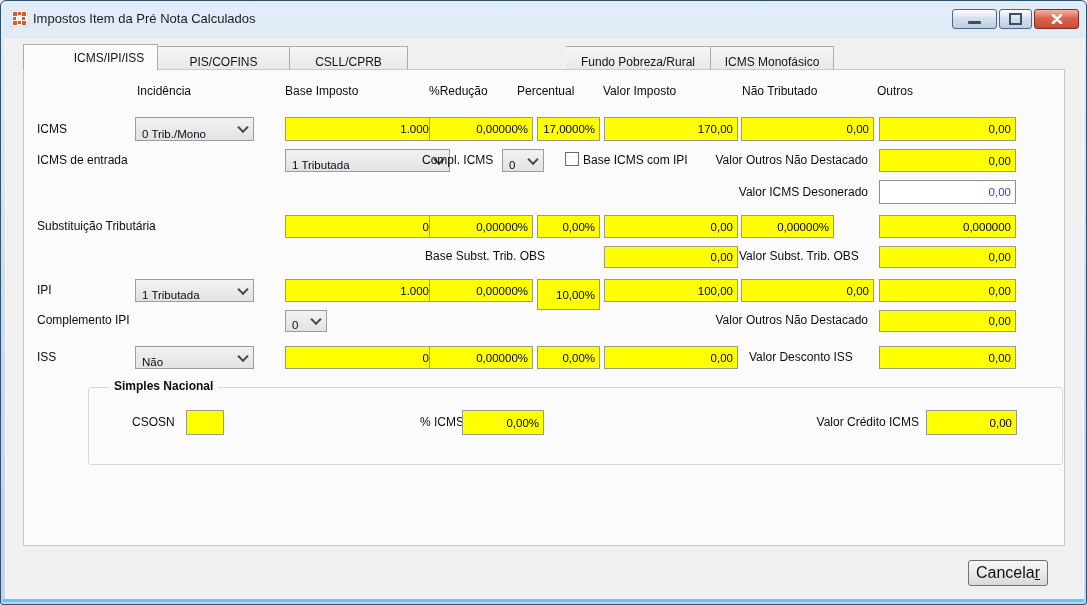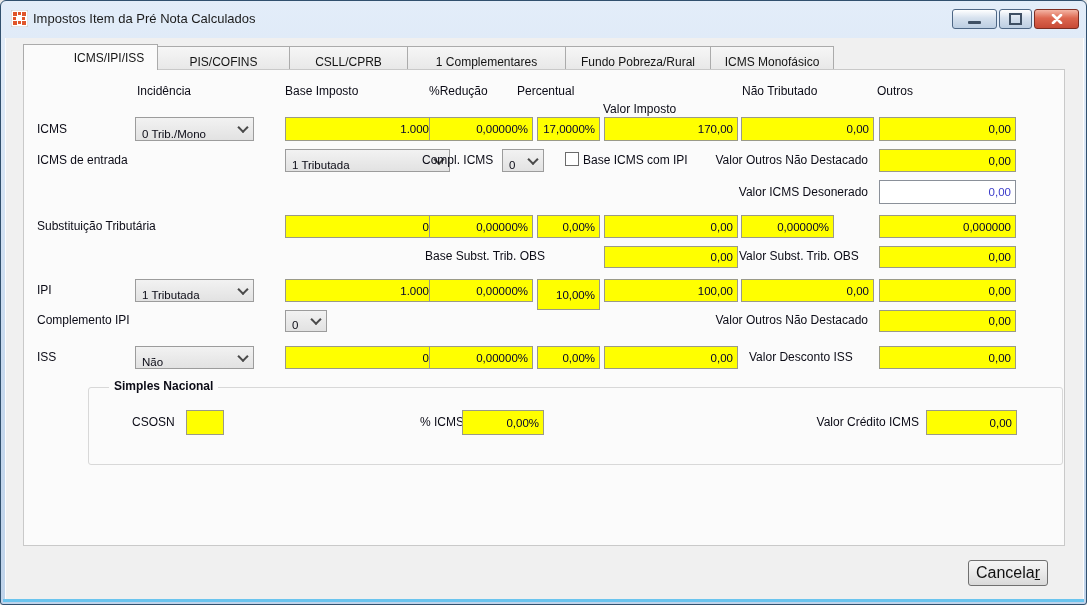--- a/index.html
+++ b/index.html
@@ -81,37 +81,34 @@
 
   <div class="tab first active" style="left:22px;width:135px;">
       <span>ICMS/IPI/ISS</span>
     </div>
   <div class="tab" style="left:157px;width:132px;">
       <span>PIS/COFINS</span>
     </div>
   <div class="tab" style="left:289px;width:118px;">
       <span>CSLL/CPRB</span>
     </div>
-  <div class="tab" style="left:407px;width:158px;">
-      <span>1 Complementares</span>
-    </div>
   <div class="tab" style="left:565px;width:145px;">
       <span>Fundo Pobreza/Rural</span>
     </div>
   <div class="tab" style="left:710px;width:123px;">
       <span>ICMS Monofásico</span>
     </div>
 
   <div class="tabpage">
 
     <span class="hdr" style="left:113px;top:14px;">Incidência</span>
     <span class="hdr" style="left:261px;top:14px;">Base Imposto</span>
     <span class="hdr" style="left:405px;top:14px;">%Redução</span>
     <span class="hdr" style="left:493px;top:14px;">Percentual</span>
-    <span class="hdr" style="left:579px;top:32px;">Valor Imposto</span>
+    <span class="hdr" style="left:579px;top:14px;">Valor Imposto</span>
     <span class="hdr" style="left:718px;top:14px;">Não Tributado</span>
     <span class="hdr" style="left:853px;top:14px;">Outros</span>
 
     <span class="lbl" style="left:13px;top:52px;">ICMS</span>
     <div class="sel" style="left:111px;top:47px;width:119px;height:24px;">
       <span>0 Trib./Mono</span>
       <span class="chev"></span>
     </div>
     <div class="fld ylw" style="left:261px;top:47px;width:165px;height:24px;">1.000,00</div>
     <div class="fld ylw" style="left:405px;top:47px;width:104px;height:24px;">0,00000%</div>

